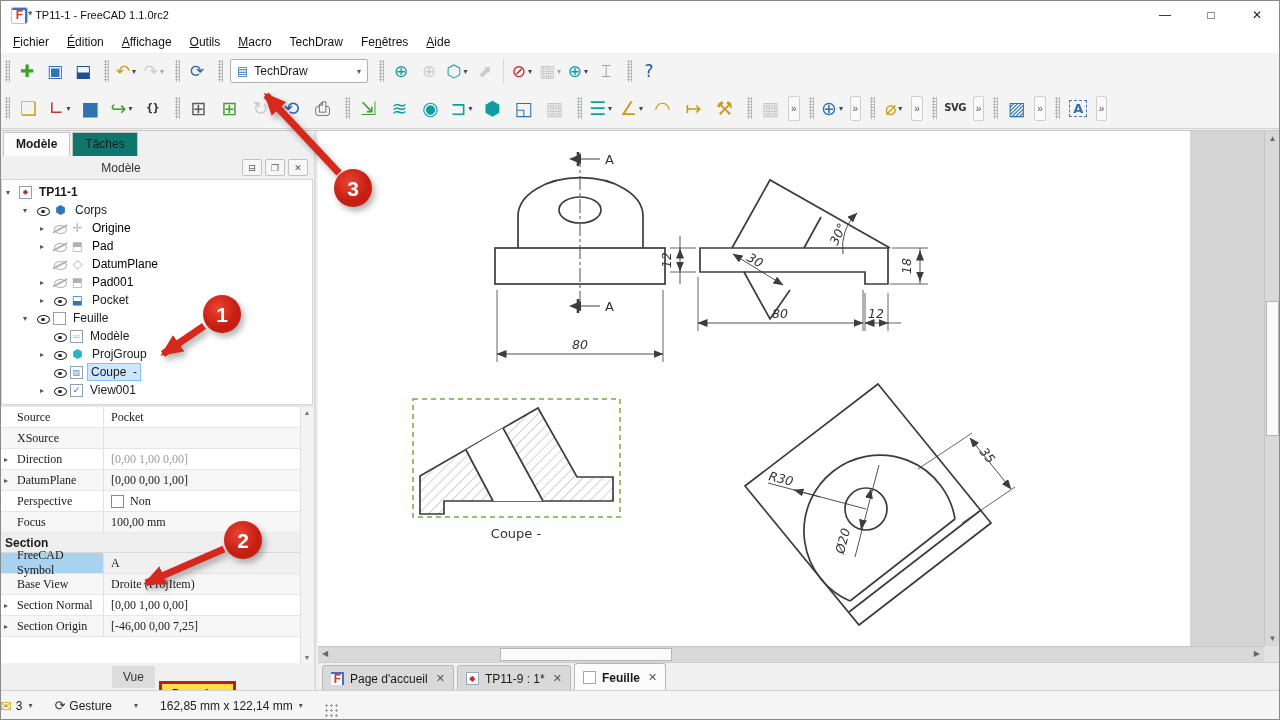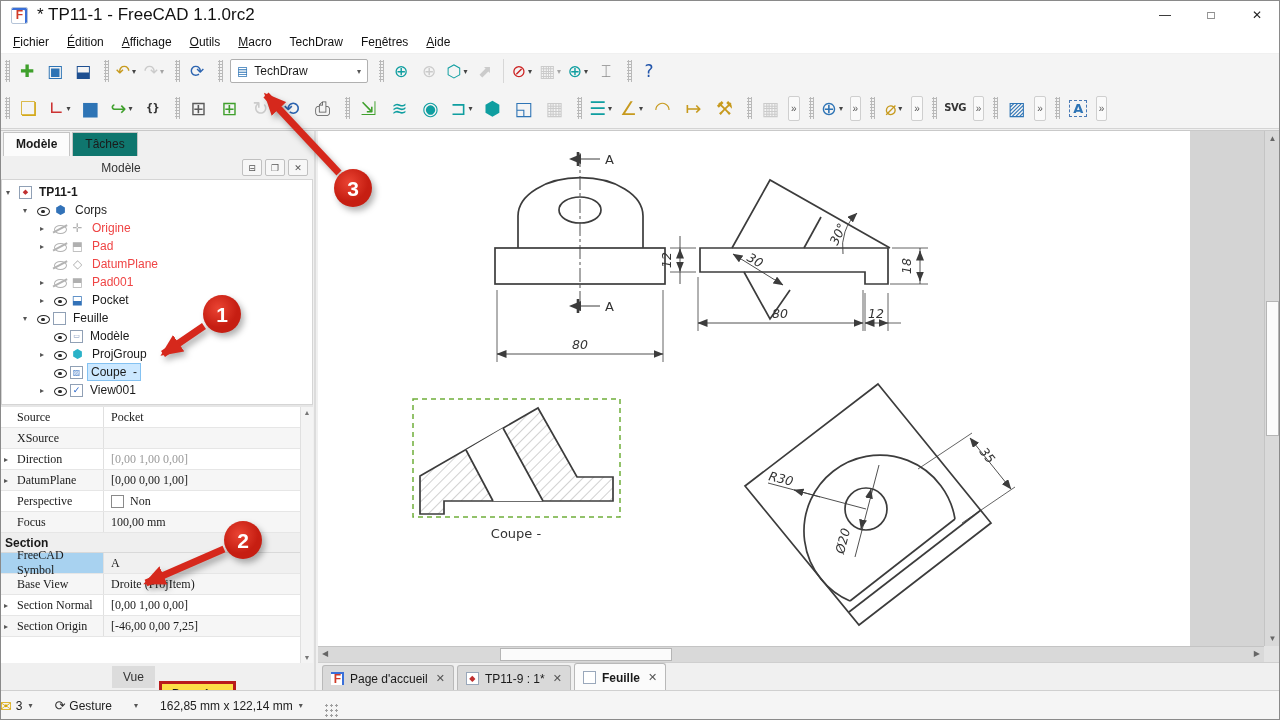--- a/index.html
+++ b/index.html
@@ -3,21 +3,21 @@
 <meta charset="utf-8">
 <style>
   * { box-sizing: border-box; margin: 0; padding: 0; }
   html, body { width: 1280px; height: 720px; overflow: hidden; }
   body { font-family: "Liberation Sans", "DejaVu Sans", sans-serif; font-size: 12px; background: #f0f0f0; position: relative; color: #1a1a1a; }
   .window-border { position: absolute; inset: 0; border: 1px solid #8a8a8a; pointer-events: none; z-index: 900; }
 
   
   .titlebar { height: 30px; background: #ffffff; display: flex; align-items: center; position: relative; }
   .app-logo { width: 17px; height: 17px; margin-left: 11px; border: 1px solid #b5c4d8; border-radius: 2px; background: #fff; color: #d03a28; font-weight: bold; font-size: 12px; display: flex; align-items: center; justify-content: center; box-shadow: inset -2px 2px 0 #3a6fd8; }
-  .title-text { margin-left: 9px; font-size: 17px; color: #111; }
+  .title-text { font-size: 11px; color: #111; }
   .win-controls { position: absolute; right: 0; top: 0; height: 30px; display: flex; }
   .win-btn { width: 46px; height: 30px; display: flex; align-items: center; justify-content: center; font-size: 12px; color: #222; }
 
   
   .menubar { height: 24px; background: #ffffff; display: flex; align-items: center; padding-left: 4px; border-bottom: 1px solid #f0f0f0; }
   .menu-item { padding: 3px 9px; color: #111; }
   .menu-item u { text-decoration: underline; }
 
   
   .toolbar { background: #f4f4f4; display: flex; align-items: center; padding: 2px 2px; }
@@ -58,21 +58,21 @@
   .texp { width: 13px; font-size: 8px; color: #555; flex: none; }
   .eye { display: inline-block; width: 15px; height: 14px; position: relative; flex: none; margin-right: 2px; }
   .eye::before { content: ""; position: absolute; left: 1px; top: 3.5px; width: 11px; height: 7px; border: 1.4px solid #2b2b2b; border-radius: 50%; }
   .eye-open::after { content: ""; position: absolute; left: 4.8px; top: 6.5px; width: 3.8px; height: 3.8px; background: #2b2b2b; border-radius: 50%; }
   .eye-closed::before { border-color: #b3b3b3; }
   .eye-closed::after { content: ""; position: absolute; left: -1px; top: 6.5px; width: 16px; height: 1.6px; background: #b3b3b3; transform: rotate(-28deg); }
   .ticon { width: 15px; height: 14px; flex: none; display: flex; align-items: center; justify-content: center; font-size: 12px; margin-right: 4px; }
   .ticon.boxed { width: 13px; height: 13px; background: #fff; border: 1px solid #90a0b5; font-size: 8px; }
   .tlabel { padding: 1px 3px; white-space: pre; }
   .tlabel.bold { font-weight: bold; }
-  .tlabel.dim { color: #ef4444; }
+  .tlabel.dim { color: #000000; }
   .tlabel.selected { background: #cce8ff; border: 1px solid #84c2f2; }
 
   .property-grid { background: #ffffff; border-top: 2px solid #e6e6e6; height: 258px; overflow: hidden; position: relative; margin: 0 1px; }
   .phead { height: 20px; line-height: 20px; font-weight: bold; background: #efefef; border-bottom: 1px solid #d9d9d9; padding-left: 4px; }
   .prow { height: 21px; display: flex; border-bottom: 1px solid #e6e6e6; background: #fff; font-family: Liberation Serif, serif; }
   .prow.alt { background: #f6f6f6; }
   .plabel { width: 103px; flex: none; border-right: 1px solid #e0e0e0; display: flex; align-items: center; padding-left: 16px; position: relative; }
   .pexp { position: absolute; left: 3px; font-size: 8px; color: #555; }
   .plabel.psel { background: #a8d2f0; }
   .pvalue { flex: 1; display: flex; align-items: center; padding-left: 7px; }

